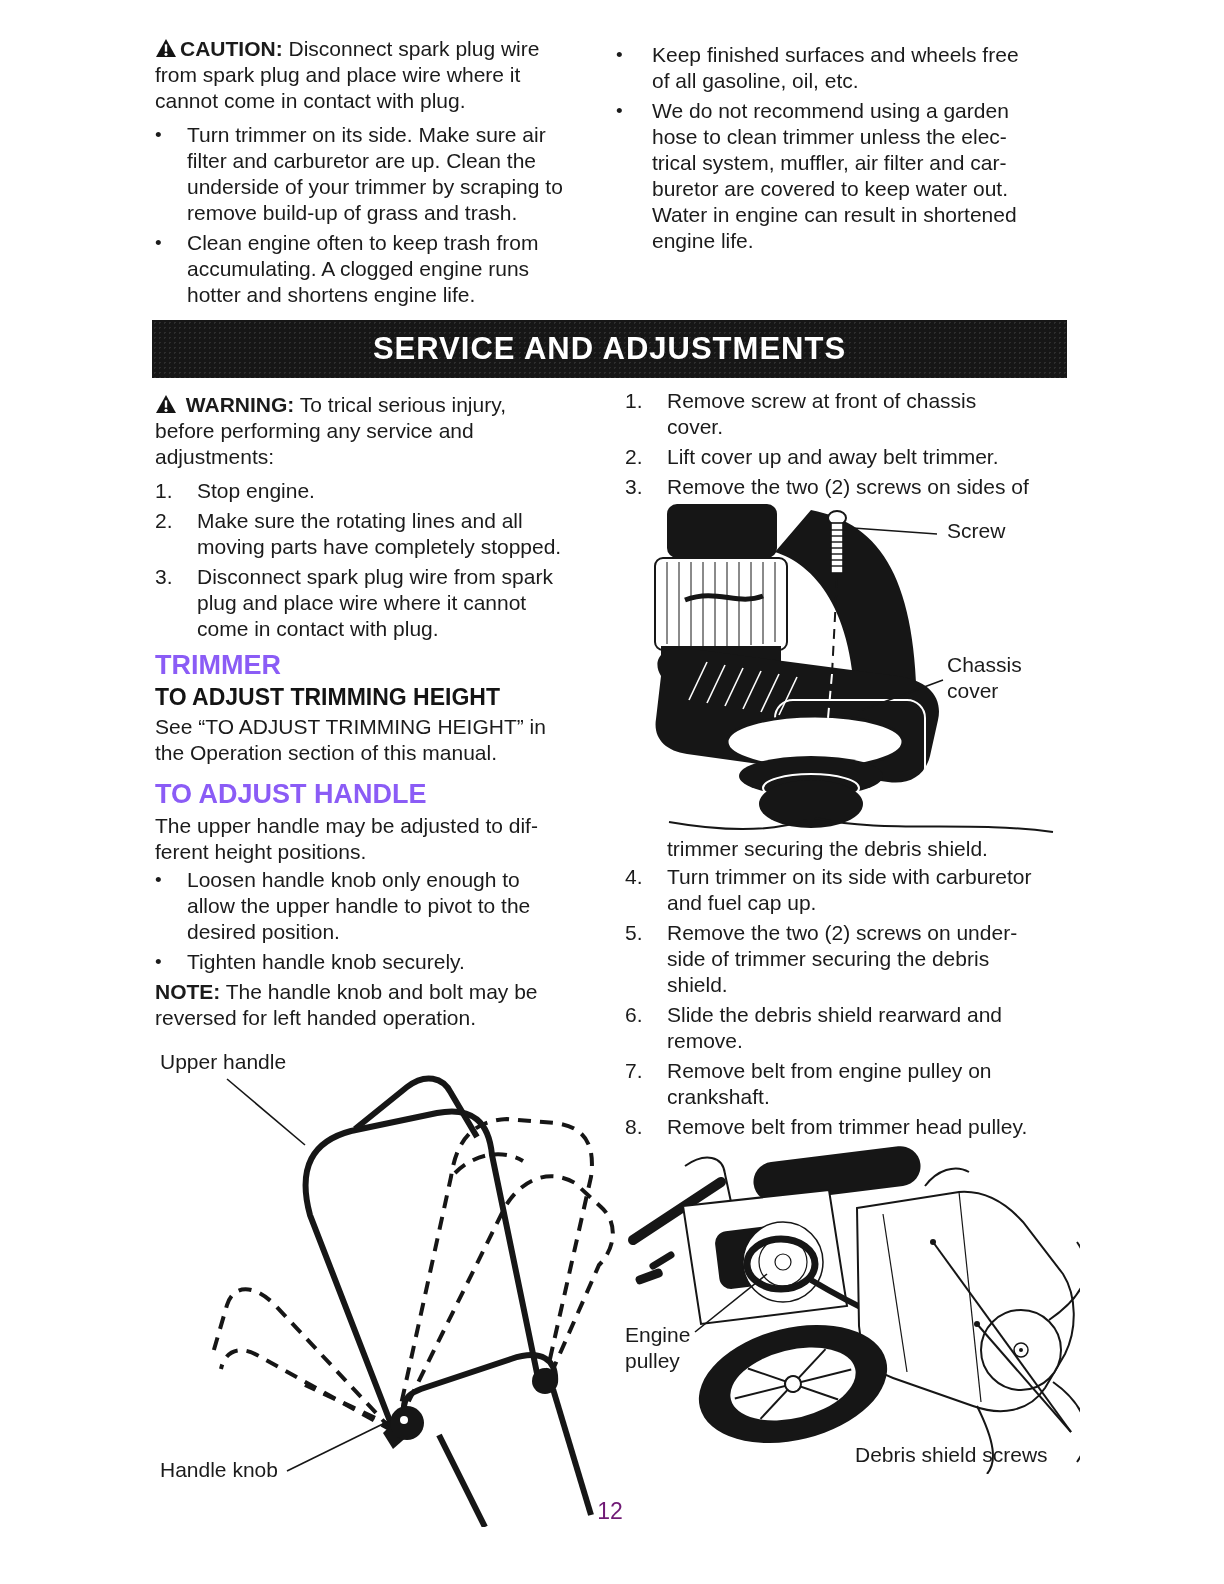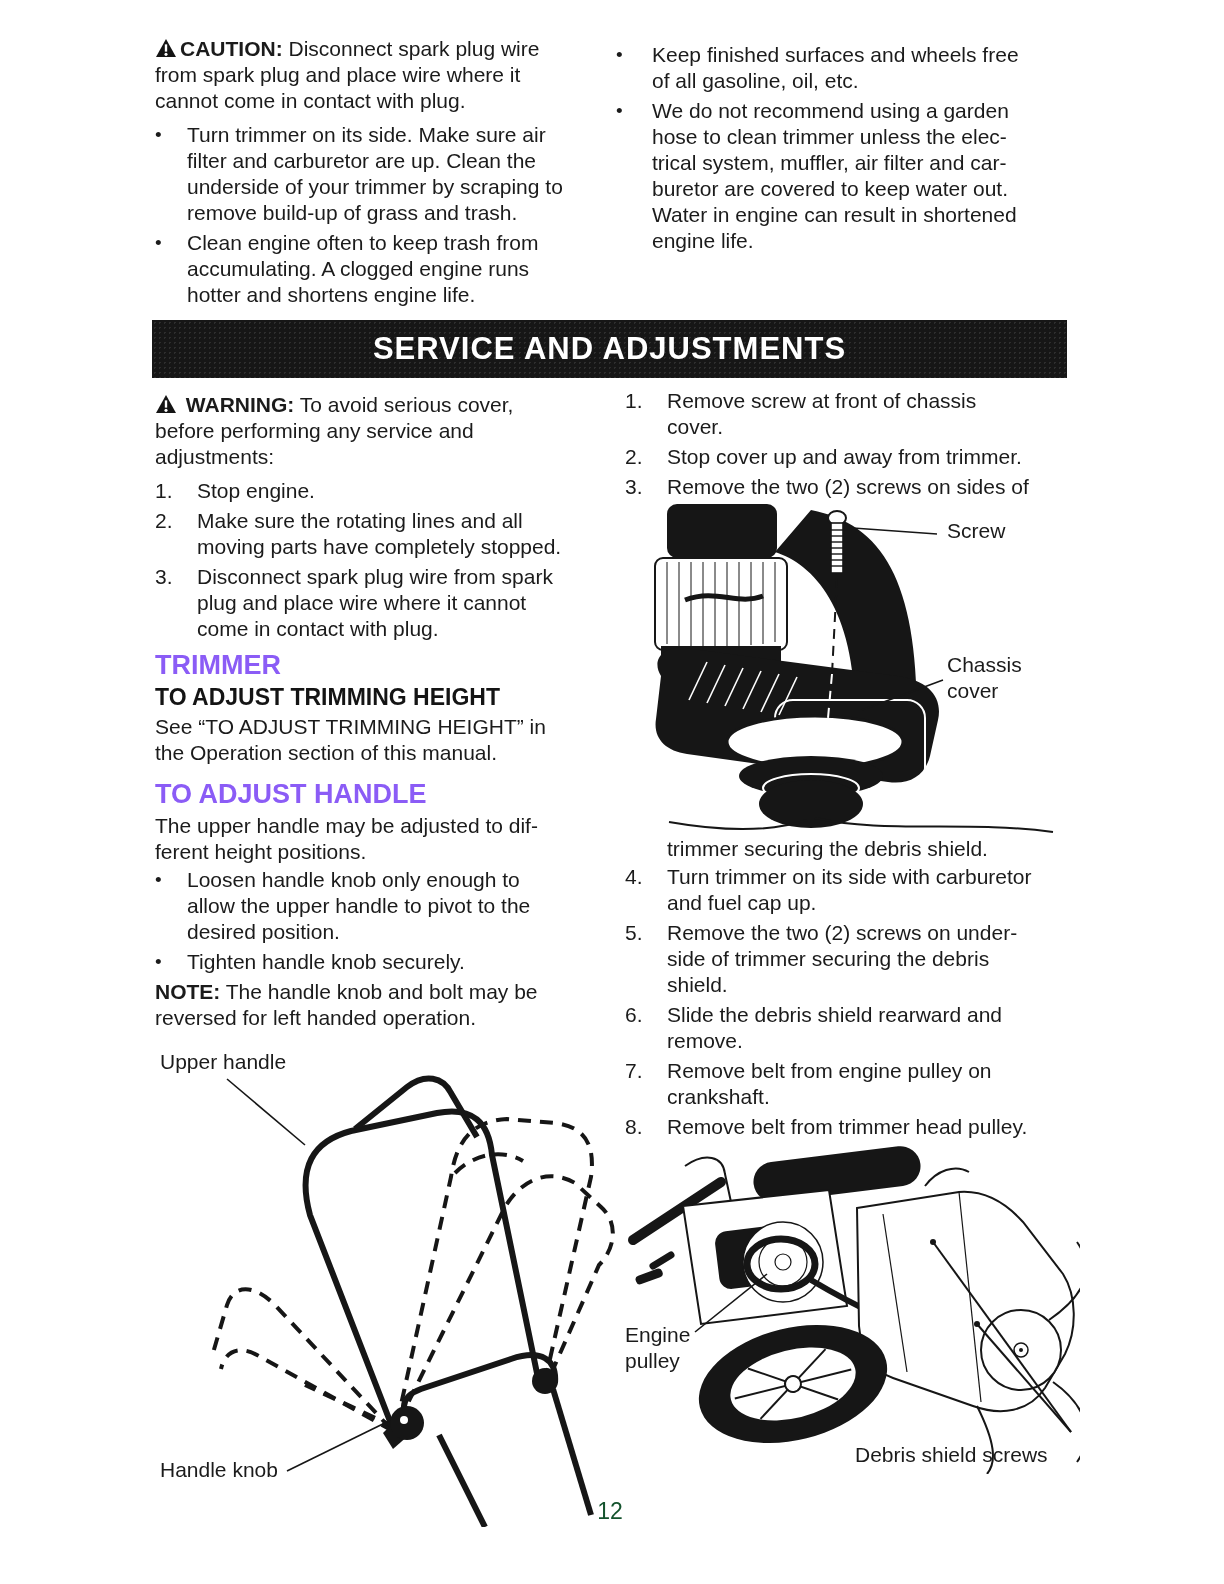--- a/index.html
+++ b/index.html
@@ -30,21 +30,21 @@
     position:absolute;left:152px;top:320px;width:915px;height:58px;
     background:#161616;color:#ffffff;text-align:center;line-height:58px;
     font-size:31px;font-weight:bold;letter-spacing:1px;
     background-image:radial-gradient(#2e2e2e 1px, transparent 1px);
     background-size:5px 5px;
   }
   .figure{position:relative;}
   .fig-label{position:absolute;font-size:21px;line-height:26px;color:#1b1b1b;}
   .page-number{
     position:absolute;left:575px;top:1498px;width:70px;text-align:center;
-    font-size:23px;color:#14532d;
+    font-size:23px;color:#701a75;
   }
   svg{display:block;}
 </style>
 </head>
 <body>
 
 <div class="page">
 
   <div class="col col-top-left body-text">
     <p class="pre mb8"><span class="tri-icon"><svg width="22" height="20" viewBox="0 0 24 22">
@@ -88,21 +88,21 @@
 
   <div class="banner">
     <span>SERVICE AND ADJUSTMENTS</span>
   </div>
 
   <div class="col col-main-left body-text">
     <p class="pre mb8"><span class="tri-icon"><svg width="22" height="20" viewBox="0 0 24 22">
             <path d="M12 1 L23 21 L1 21 Z" fill="#141414"></path>
             <rect x="10.7" y="7" width="2.6" height="8" fill="#fff"></rect>
             <circle cx="12" cy="18" r="1.7" fill="#fff"></circle>
-          </svg></span> <b>WARNING:</b> <span>To avoid serious cover,
+          </svg></span> <b>WARNING:</b> <span>To trical serious injury,
 before performing any service and
 adjustments:</span></p>
 
     <div class="li">
       <span class="num">1.</span>
       <span class="txt pre">Stop engine.</span>
     </div>
     <div class="li">
       <span class="num">2.</span>
       <span class="txt pre">Make sure the rotating lines and all
@@ -178,21 +178,21 @@
 
   <div class="col col-main-right body-text">
 
     <div class="li">
       <span class="num">1.</span>
       <span class="txt pre">Remove screw at front of chassis
 cover.</span>
     </div>
     <div class="li">
       <span class="num">2.</span>
-      <span class="txt pre">Stop cover up and away from trimmer.</span>
+      <span class="txt pre">Lift cover up and away belt trimmer.</span>
     </div>
     <div class="li">
       <span class="num">3.</span>
       <span class="txt pre">Remove the two (2) screws on sides of</span>
     </div>
 
     <div class="figure" style="width:455px;height:330px;margin:4px 0 2px 0">
       <svg width="455" height="330" viewBox="0 0 455 330">
 
         <path d="M186,6 C258,20 292,78 292,212 L230,212 C230,104 188,60 150,48 Z" fill="#161616"></path>

